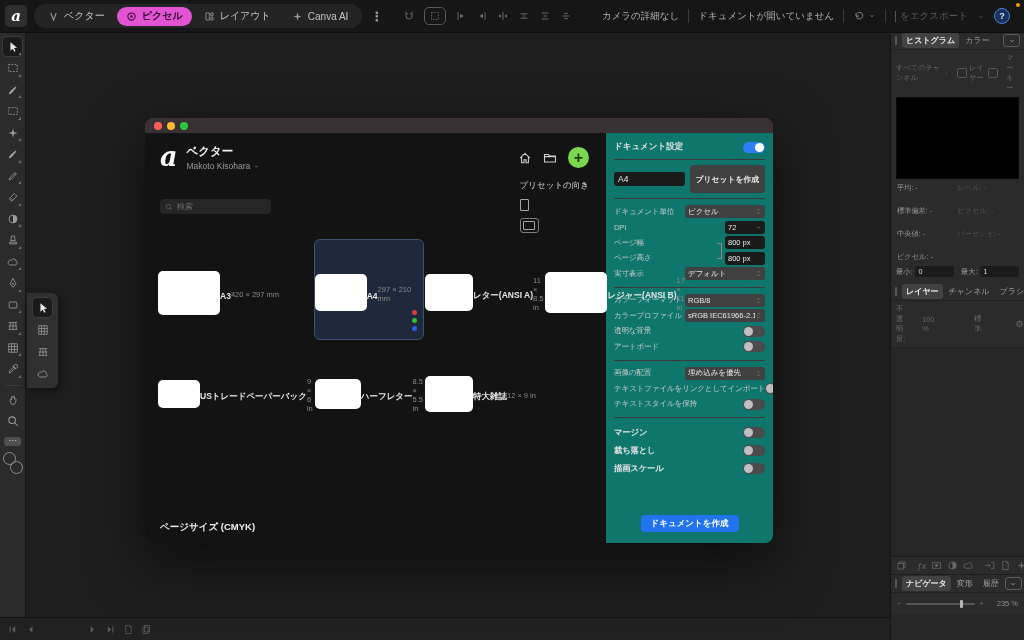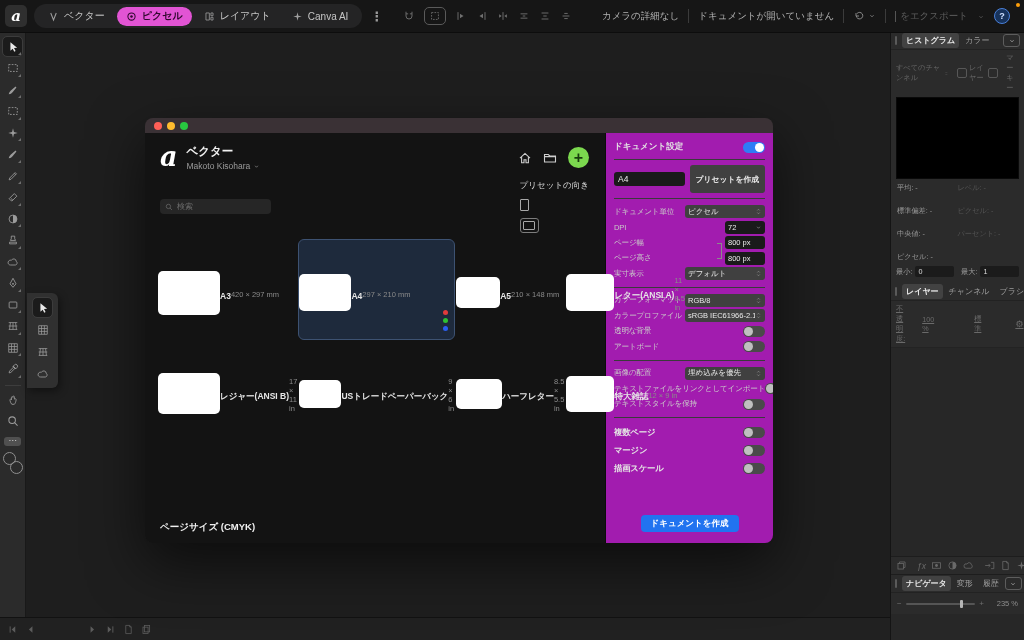--- a/index.html
+++ b/index.html
@@ -96,21 +96,21 @@
           border:1px solid transparent;box-sizing:border-box;padding-top:6px;}
   .preset.selected{background:#1e2a3c;border-color:#3d5272;}
   .preview-wrap{height:58px;display:flex;align-items:center;justify-content:center;}
   .preview{background:#fff;border-radius:5px;}
   .p-name{font-size:8.5px;font-weight:bold;color:#e6e6e6;margin-top:7px;text-align:center;white-space:nowrap;}
   .p-size{font-size:7.5px;color:#8a8a8a;margin-top:3px;}
   .rgb-dots{position:absolute;right:6px;top:70px;display:flex;flex-direction:column;gap:3px;}
   .rgb-dots span{width:5px;height:5px;border-radius:50%;}
   .footer-label{padding:5px 16px 9px 15px;font-size:9.5px;font-weight:bold;color:#f0f0f0;margin-top:40px;}
 
-  .dialog-right{width:168px;background:#a21caf;border-left:1px solid #0b0b0b;padding:7px 8px 8px;
+  .dialog-right{width:168px;background:#0f766e;border-left:1px solid #0b0b0b;padding:7px 8px 8px;
                 display:flex;flex-direction:column;box-sizing:border-box;font-size:8px;}
   .dr-title{display:flex;align-items:center;height:14px;}
   .dr-title span:first-child{font-size:8.5px;font-weight:bold;color:#e3e3e3;}
   .divider{height:1px;background:#3a3a3a;margin:5px 0;flex:0 0 auto;}
   .name-row{display:flex;gap:5px;align-items:center;}
   .text-field{flex:1;height:14px;background:#1a1a1a;border-radius:3px;color:#ececec;padding:0 4px;
               font-size:8.5px;display:flex;align-items:center;}
   .btn{background:#404040;border-radius:3px;height:28px;padding:0 6px;font-size:7.8px;color:#e9e9e9;
        display:flex;align-items:center;font-weight:bold;white-space:nowrap;}
   .setting-row{display:flex;align-items:center;min-height:15.5px;color:#c9c9c9;}
@@ -145,21 +145,21 @@
   .ptab.active{background:#424242;color:#ececec;font-weight:bold;}
   .chev-btn{margin-left:auto;width:15px;height:11px;border:1px solid #5d5d5d;border-radius:3px;display:flex;
             align-items:center;justify-content:center;color:#b0b0b0;flex:0 0 auto;}
   .hist-controls{display:flex;align-items:center;gap:4px;padding:3px 5px;font-size:7.2px;color:#676767;}
   .cbox{width:8px;height:8px;border:1px solid #575757;border-radius:2px;flex:0 0 auto;}
   .hist-box{margin:1px 5px 4px;height:80px;background:#000;border:1px solid #0a0a0a;}
   .hist-stats{display:grid;grid-template-columns:1fr 1fr;padding:0 6px;font-size:7.2px;row-gap:13px;}
   .hist-stats .l{color:#9a9a9a;} .hist-stats .r{color:#555;}
   .minmax{display:flex;align-items:center;gap:3px;padding:4px 5px 6px;font-size:7.2px;color:#9a9a9a;}
   .mm-field{flex:1;height:11px;background:#1b1b1b;border-radius:2px;color:#ddd;padding:0 3px;display:flex;align-items:center;}
-  .opacity-row{display:flex;align-items:center;gap:17px;padding:3px 5px;font-size:7.2px;color:#6a6a6a;border-bottom:1px solid #232323;text-decoration:underline;}
+  .opacity-row{display:flex;align-items:center;gap:17px;padding:3px 5px;font-size:7.2px;color:#6a6a6a;border-bottom:1px solid #232323;}
   .layers-content{height:208px;background:#272727;}
   .layers-bar{height:17px;display:flex;align-items:center;gap:5px;padding:0 5px;color:#6a6a6a;
               border-top:1px solid #1d1d1d;border-bottom:1px solid #1d1d1d;}
   .layers-bar .gap{width:6px;}
   .nav-slider-row{display:flex;align-items:center;gap:4px;padding:6px 6px;color:#7a7a7a;font-size:7.5px;}
   .track{flex:1;height:2px;background:#555;border-radius:1px;position:relative;}
   .thumb{position:absolute;left:78%;top:-3px;width:3px;height:8px;background:#b5b5b5;border-radius:1px;}
   .nav-content{flex:1;background:#272727;}
   .pm{font-size:8px;color:#6f6f6f;}
   .zoom-val{width:30px;text-align:right;color:#8d8d8d;}
@@ -613,27 +613,20 @@
               <div class="p-name">A4</div>
               <div class="p-size">297 × 210 mm</div>
               <div class="rgb-dots">
                 <span style="background:#e23b3b"></span>
                 <span style="background:#2fc032"></span>
                 <span style="background:#2b5df0"></span>
               </div>
             </div>
             <div class="preset">
               <div class="preview-wrap">
-                <div class="preview" style="width:44px;height:31px"></div>
-              </div>
-              <div class="p-name">A5</div>
-              <div class="p-size">210 × 148 mm</div>
-            </div>
-            <div class="preset">
-              <div class="preview-wrap">
                 <div class="preview" style="width:48px;height:37px"></div>
               </div>
               <div class="p-name">レター(ANSI A)</div>
               <div class="p-size">11 × 8.5 in</div>
             </div>
             <div class="preset">
               <div class="preview-wrap">
                 <div class="preview" style="width:62px;height:41px"></div>
               </div>
               <div class="p-name">レジャー(ANSI B)</div>
@@ -779,27 +772,27 @@
               </span>
             </div>
             <div class="setting-row">
               <span class="lbl">テキストスタイルを保持</span>
               <span class="toggle">
                 <span class="knob"></span>
               </span>
             </div>
             <div class="divider"></div>
             <div class="setting-row bold">
-              <span class="lbl">複数ページ</span>
+              <span class="lbl">マージン</span>
               <span class="toggle">
                 <span class="knob"></span>
               </span>
             </div>
             <div class="setting-row bold">
-              <span class="lbl">マージン</span>
+              <span class="lbl">裁ち落とし</span>
               <span class="toggle">
                 <span class="knob"></span>
               </span>
             </div>
             <div class="setting-row bold">
               <span class="lbl">描画スケール</span>
               <span class="toggle">
                 <span class="knob"></span>
               </span>
             </div>

